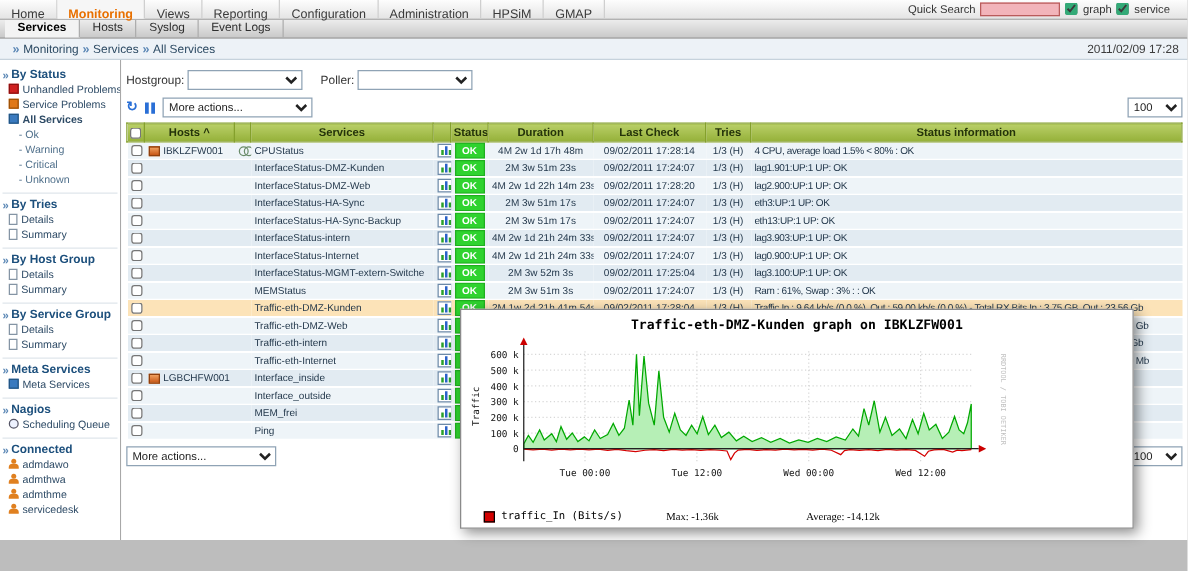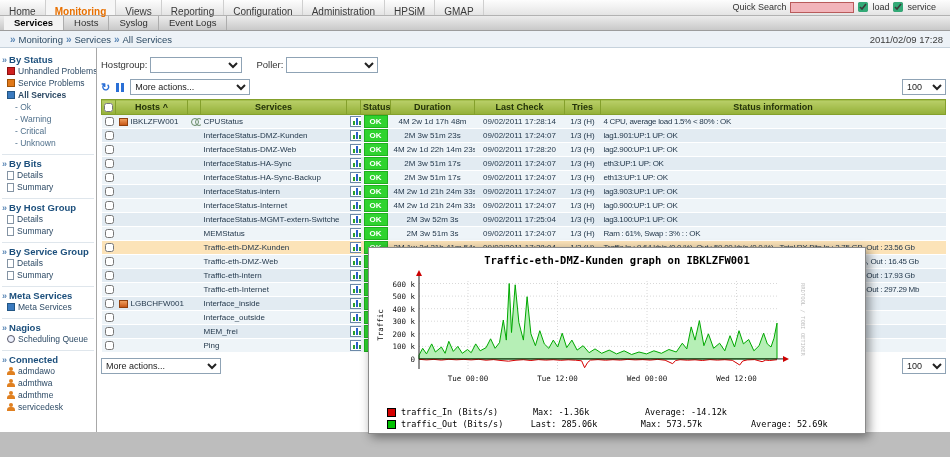--- a/index.html
+++ b/index.html
@@ -84,29 +84,29 @@
   .chain-ic::before{left:0;}
   .chain-ic::after{left:4px;}
   .svc-lbl{cursor:pointer;}
   .graph-ic{display:inline-block;width:12px;height:11px;background:#fff;border:1px solid #6c89a8;position:relative;cursor:pointer;vertical-align:middle;}
   .graph-ic::before{content:"";position:absolute;left:2px;bottom:1px;width:2px;height:4px;background:#2aa02a;box-shadow:6px 0 0 #2aa02a;}
   .graph-ic::after{content:"";position:absolute;left:5px;bottom:1px;width:2px;height:7px;background:#2a62c8;}
   .badge-ok{display:block;background:#2fd32f;border:1px solid #1faf1f;color:#fff;font-weight:bold;text-align:center;font-size:8px;line-height:11px;}
   .list-footer{display:flex;align-items:center;padding-top:5px;}
 
   
-  .popup{position:absolute;left:368px;top:247px;width:498px;background:#fff;border:1px solid #8a8a8a;box-shadow:3px 3px 10px rgba(0,0,0,.45);padding:4px;z-index:50;}
+  .popup{position:absolute;left:368px;top:247px;width:539px;background:#fff;border:1px solid #8a8a8a;box-shadow:3px 3px 10px rgba(0,0,0,.45);padding:4px;z-index:50;}
   .popup-title{text-align:center;font-family:"DejaVu Sans Mono",monospace;font-weight:bold;font-size:10.5px;color:#000;padding:2px 0 3px;}
   svg .tick{font-family:"DejaVu Sans Mono",monospace;font-size:7.5px;fill:#111;}
   svg .wm{font-family:"DejaVu Sans Mono",monospace;font-size:5.5px;fill:#c0c0c0;}
   .rrd-period{text-align:center;font-family:"DejaVu Sans Mono",monospace;font-size:8.5px;color:#000;padding-top:1px;}
   .legend-line{display:flex;align-items:center;font-family:"DejaVu Sans Mono",monospace;font-size:8.5px;color:#000;padding:2px 0 0 14px;}
   .swatch{width:9px;height:9px;border:1px solid #000;display:inline-block;flex:none;margin-right:5px;}
   .lg-label{width:132px;}
-  .lg-stat{width:112px;}
+  .lg-stat{width:112px;font-family:Liberation Serif, serif;}
 </style>
 </head>
 <body>
 
 <div id="screen">
 
   <div class="top-menu">
     <div class="menu-items" id="menu-items">
         <span class="menu-item">Home</span>
         <span class="menu-item active">Monitoring</span>
@@ -114,21 +114,21 @@
         <span class="menu-item">Reporting</span>
         <span class="menu-item">Configuration</span>
         <span class="menu-item">Administration</span>
         <span class="menu-item">HPSiM</span>
         <span class="menu-item">GMAP</span>
       </div>
     <div class="qs">
       <span>Quick Search</span>
       <input type="text" value="" style="">
       <input type="checkbox" checked="" style="">
-      <span>load</span>
+      <span>graph</span>
       <input type="checkbox" checked="" style="">
       <span>service</span>
     </div>
   </div>
 
   <div class="tab-bar" id="tabs">
       <span class="tab active">Services</span>
       <span class="tab">Hosts</span>
       <span class="tab">Syslog</span>
       <span class="tab">Event Logs</span>
@@ -172,21 +172,21 @@
           <span class="lbl">Warning</span>
         </div>
         <div class="sb-item sub">
           <span class="lbl">Critical</span>
         </div>
         <div class="sb-item sub">
           <span class="lbl">Unknown</span>
         </div>
         <div class="sb-header">
           <span class="sb-arrow">»</span>
-          <span>By Bits</span>
+          <span>By Tries</span>
         </div>
         <div class="sb-item">
           <span class="ic ic-page"></span>
           <span class="lbl">Details</span>
         </div>
         <div class="sb-item">
           <span class="ic ic-page"></span>
           <span class="lbl">Summary</span>
         </div>
         <div class="sb-header">
@@ -595,23 +595,16 @@
         <text transform="translate(10,56) rotate(-90)" text-anchor="middle" class="tick">Traffic</text>
         <text transform="translate(428,14) rotate(90)" class="wm">RRDTOOL / TOBI OETIKER</text>
       </svg>
     <div id="legend">
         <div class="legend-line">
           <span class="swatch" style="background: rgb(212, 0, 0);"></span>
           <span class="lg-label">traffic_In (Bits/s)</span>
           <span class="lg-stat">Max: -1.36k</span>
           <span class="lg-stat">Average: -14.12k</span>
         </div>
-        <div class="legend-line">
-          <span class="swatch" style="background: rgb(0, 192, 0);"></span>
-          <span class="lg-label">traffic_Out (Bits/s)</span>
-          <span class="lg-stat">Last: 285.06k</span>
-          <span class="lg-stat">Max: 573.57k</span>
-          <span class="lg-stat">Average: 52.69k</span>
-        </div>
       </div>
   </div>
 
 </div>
 
 </body></html>

